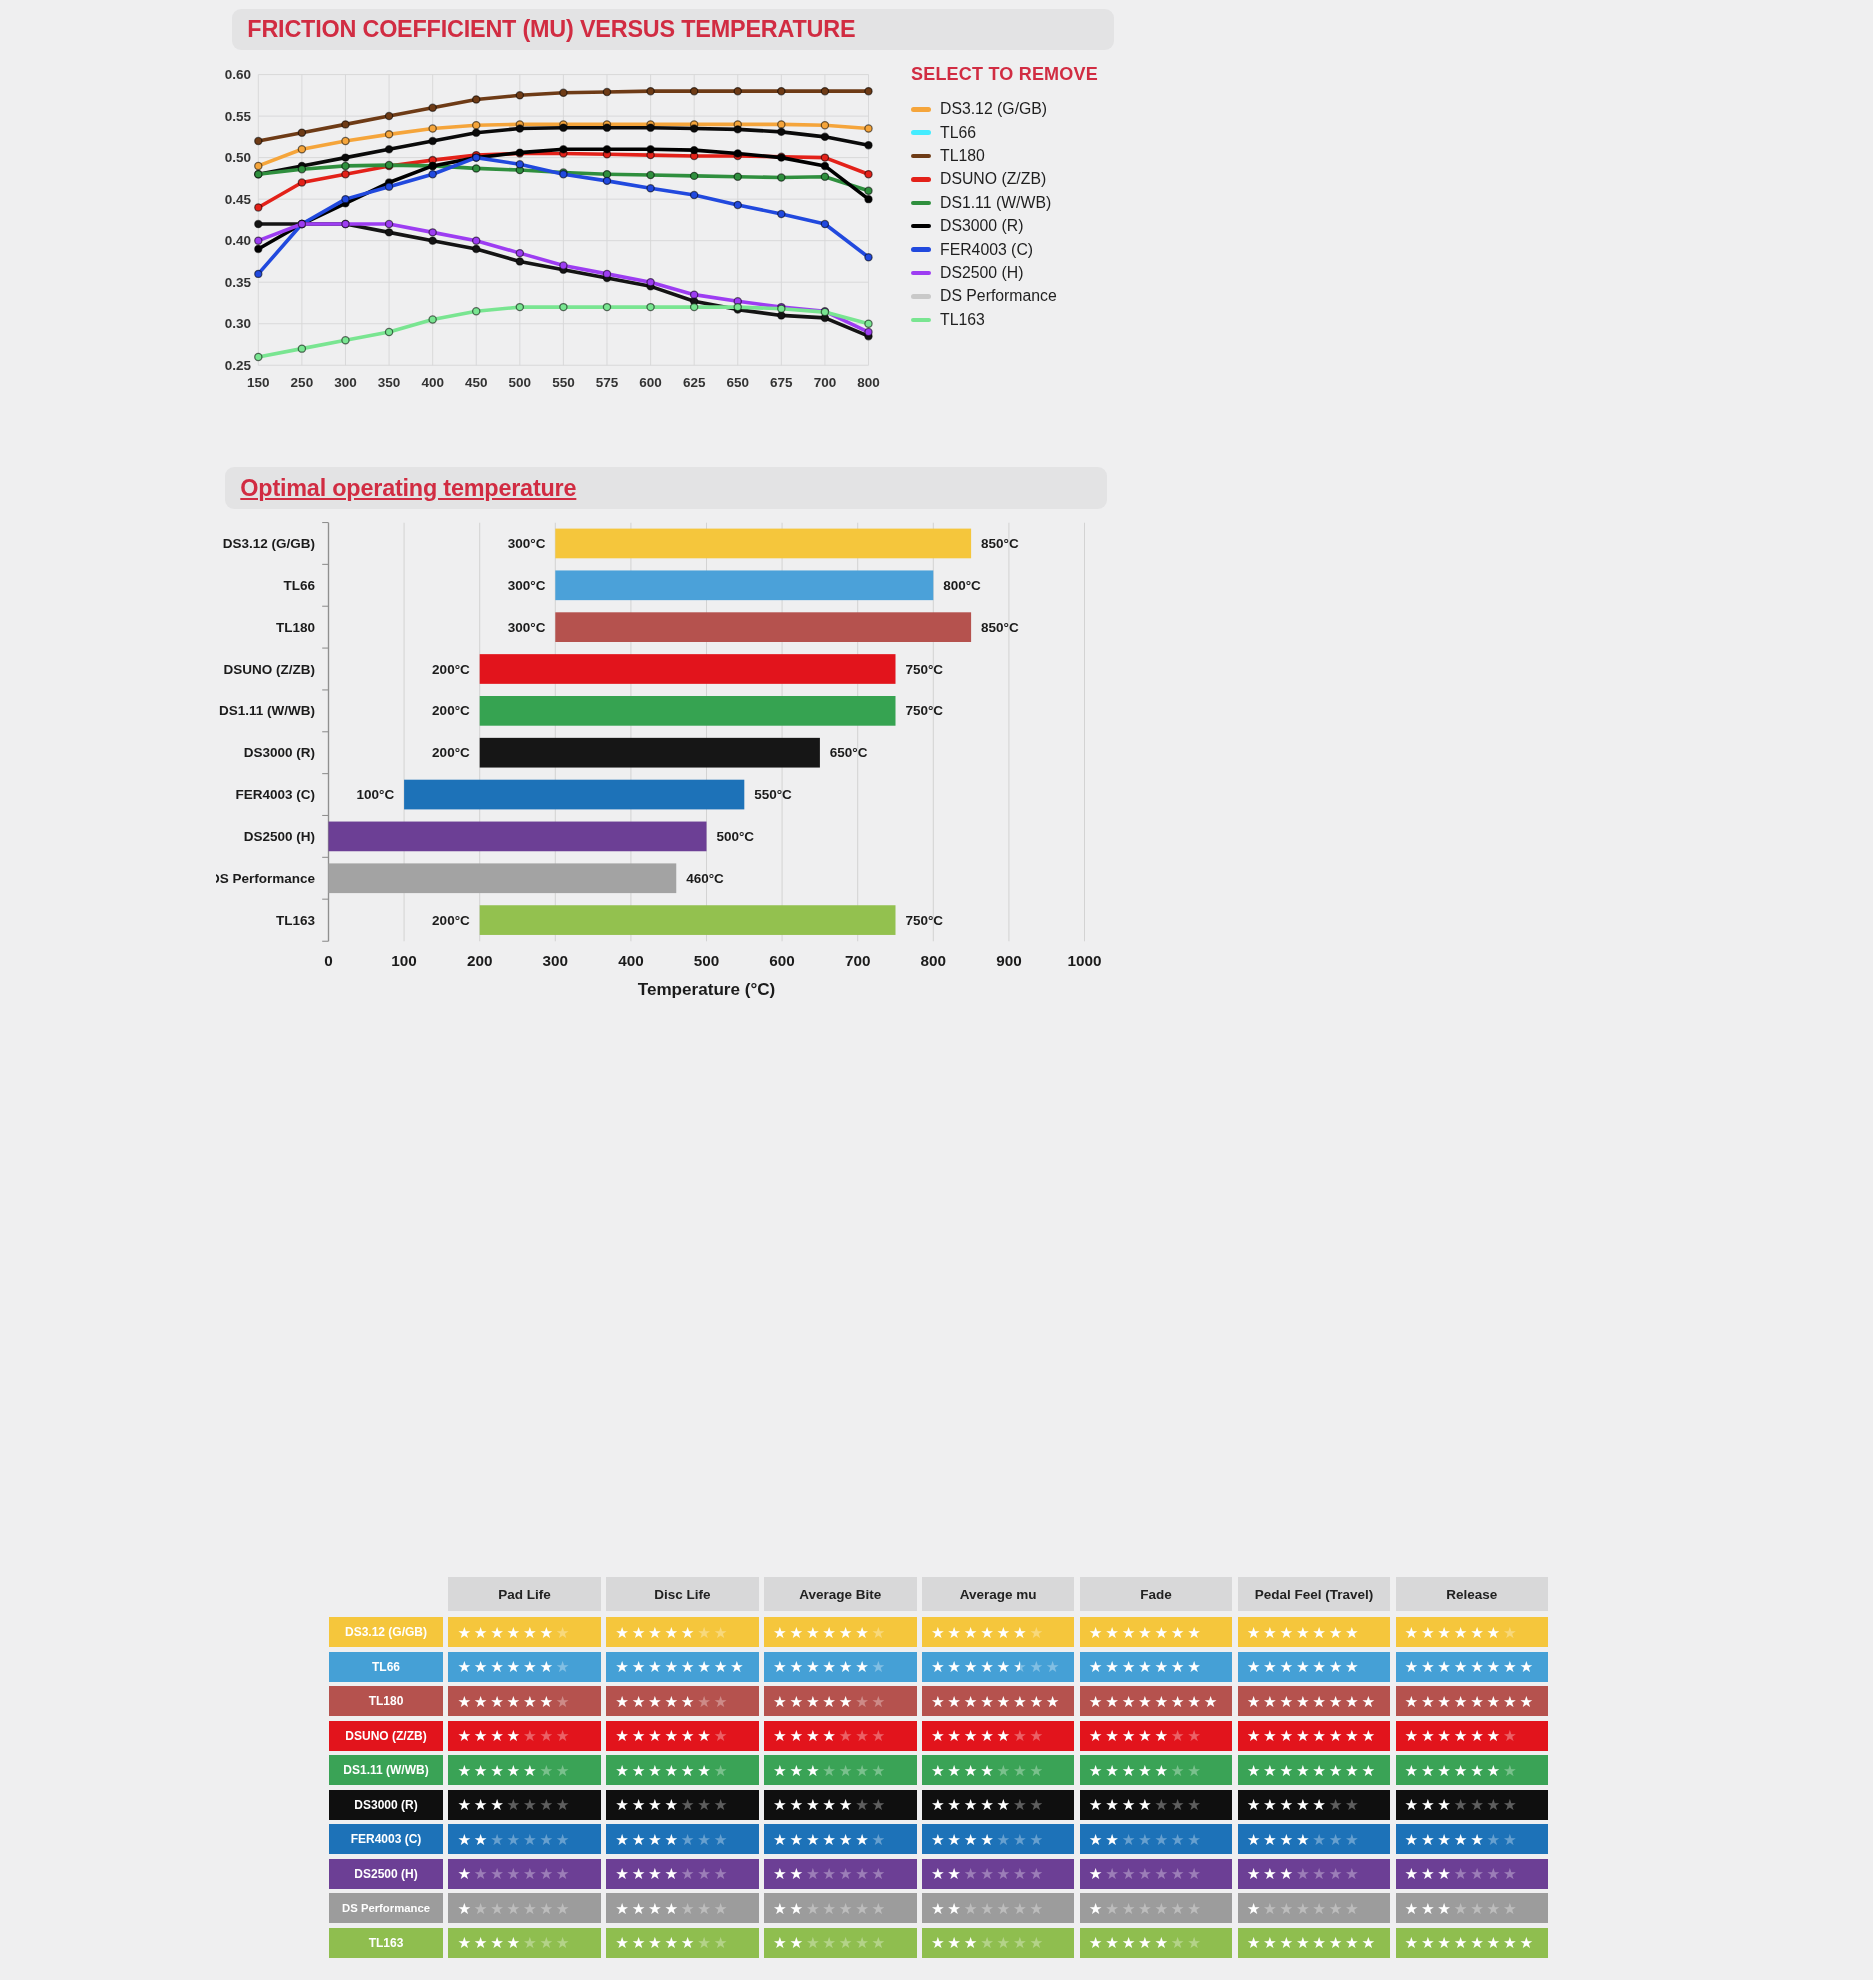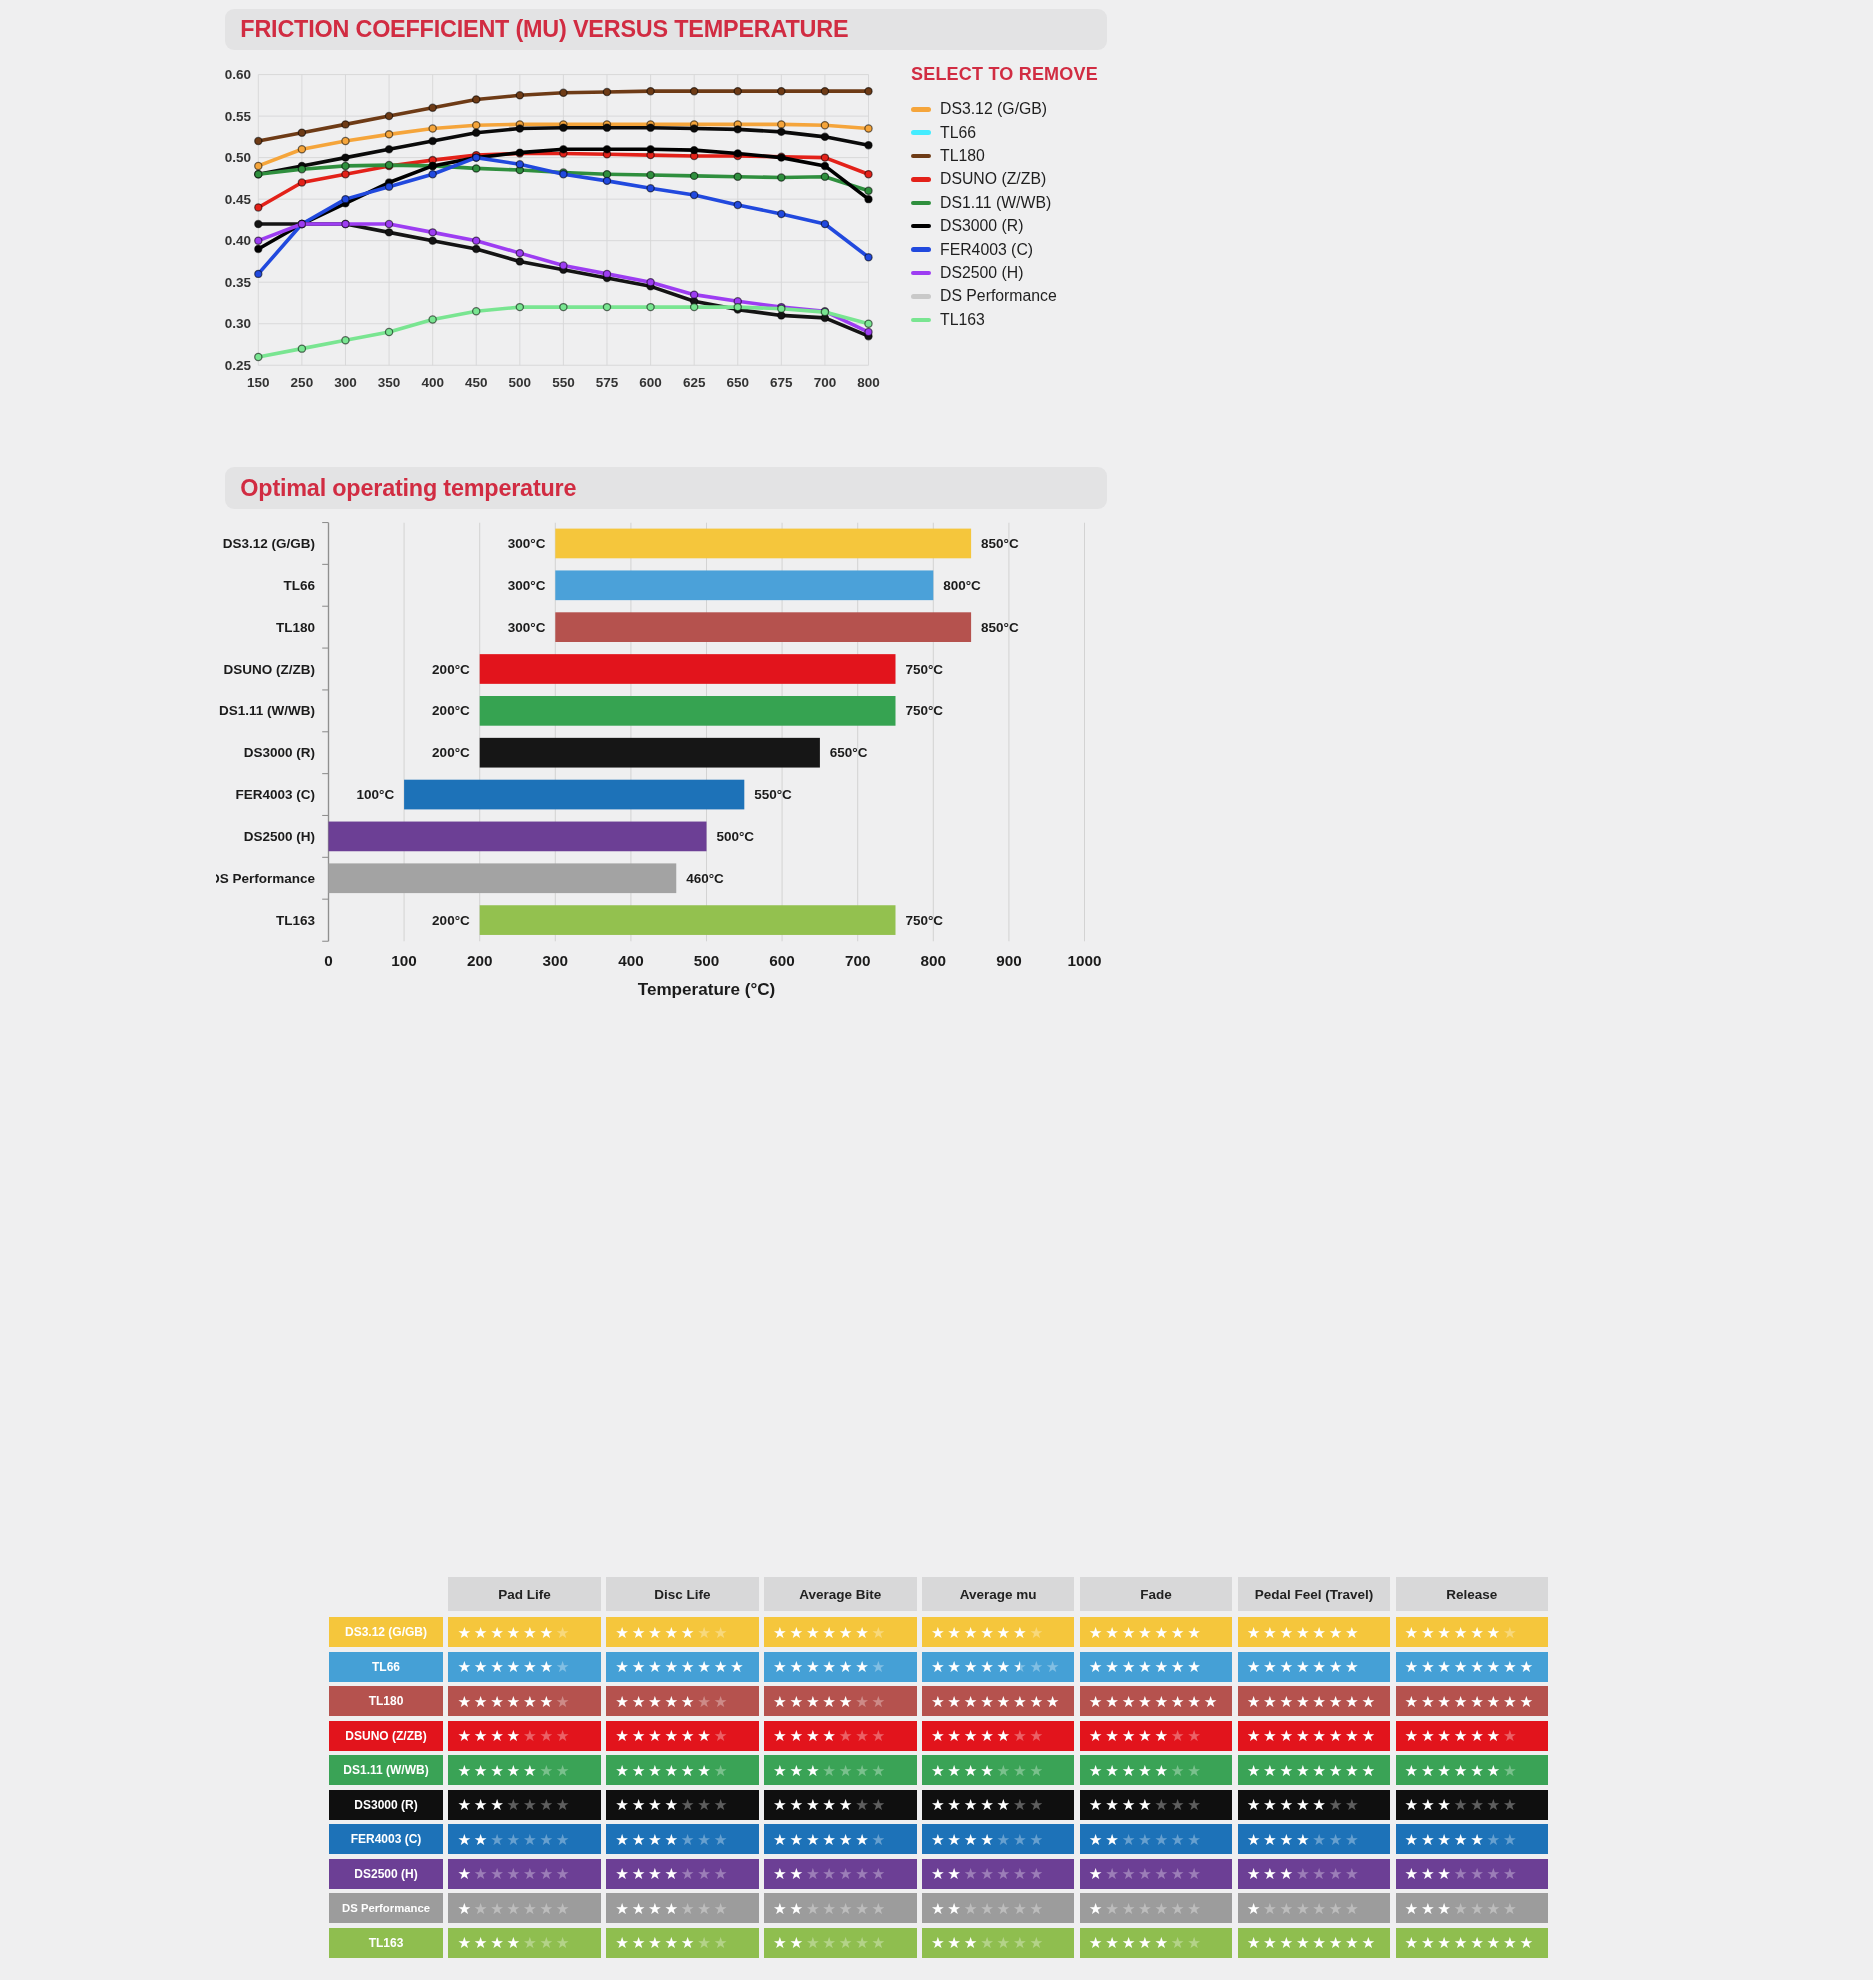--- a/index.html
+++ b/index.html
@@ -1,23 +1,23 @@
 <!DOCTYPE html>
 <html style="font-size:14.4px"><head>
 <meta charset="utf-8">
 <style>
   html,body{margin:0;padding:0;background:#efeff0;}
   #page{position:relative;width:1874px;height:1980px;background:#efeff0;overflow:hidden;
         font-family:"Liberation Sans",sans-serif;color:#1c1c1c;}
   .title-box{position:absolute;background:#e3e3e4;border-radius:9px;display:flex;align-items:center;}
   .title-text{font-weight:bold;color:#d12c42;padding-left:15.3px;letter-spacing:-0.2px;}
-  #lc-title{left:225px;top:9px;width:882px;height:41px;}
+  #lc-title{left:232px;top:9px;width:882px;height:41px;}
   #lc-title .title-text{font-size:23.4px;}
   #bc-title{left:225px;top:467px;width:882px;height:42px;}
-  #bc-title .title-text{font-size:23.4px;}
+  #bc-title .title-text{font-size:23.4px;text-decoration:underline;}
   #tb-title{left:225px;top:1482px;width:907px;height:47px;}
   #tb-title .title-text{font-size:22.5px;}
   svg text{font-family:"Liberation Sans",sans-serif;}
   
   #legend{position:absolute;left:911px;top:64px;}
   #legend-title{font-size:18px;font-weight:bold;color:#d12c42;margin-bottom:12.6px;letter-spacing:0.2px;}
   .legend-item{display:flex;align-items:center;height:23.4px;cursor:pointer;}
   .legend-swatch{width:20px;height:4.5px;border-radius:2.7px;margin-right:9px;flex:0 0 auto;}
   .legend-label{font-size:15.8px;color:#1f1f1f;font-weight:500;}
   

